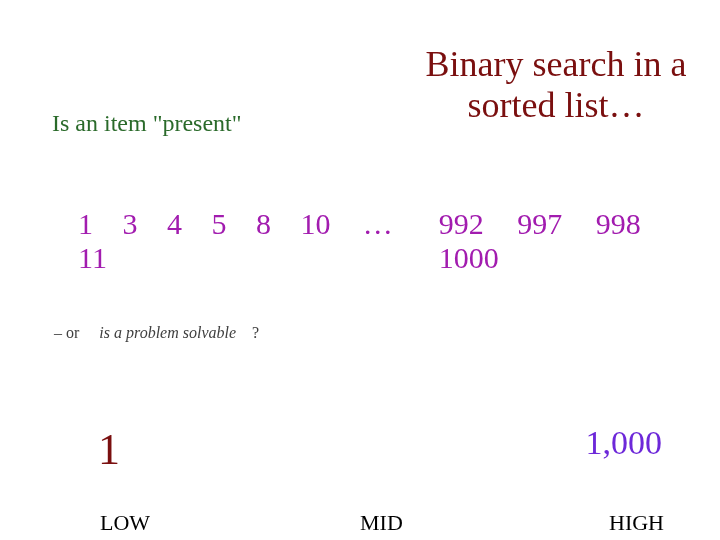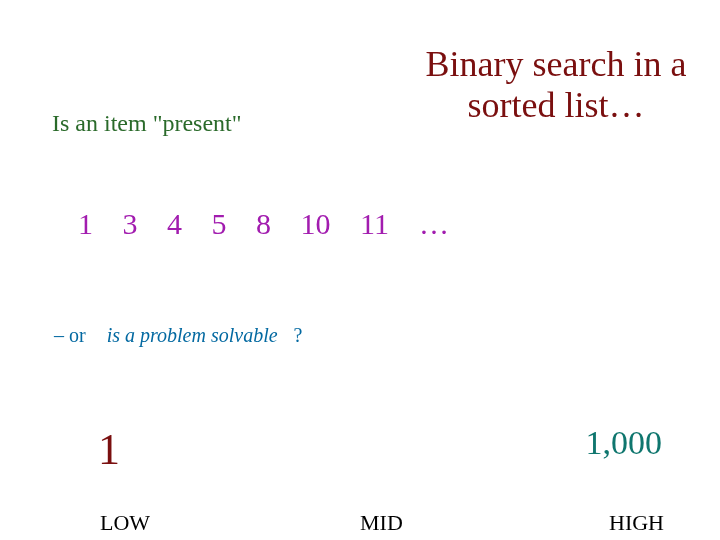--- a/index.html
+++ b/index.html
@@ -39,42 +39,42 @@
     font-size: 30px;
   }
   .numbers .left-seq span { margin-right: 14px; }
   .numbers .ellipsis { margin-right: 28px; }
   .numbers .right-seq { margin-left: auto; }
   .numbers .right-seq span { margin-left: 18px; }
   .subline {
     position: absolute;
     top: 300px;
     left: 22px;
-    font-size: 20px;
-    color: #0369a1;
+    font-size: 16px;
+    color: #404040;
     text-align: right;
   }
   .subline .em { font-style: italic; }
   .range {
     position: absolute;
     left: 0;
     right: 0;
     top: 392px;
   }
   .low-val {
     position: absolute;
     left: 66px;
     font-size: 44px;
     color: #7a0f0f;
   }
   .high-val {
     position: absolute;
     right: 58px;
     font-size: 34px;
-    color: #0f766e;
+    color: #6d28d9;
   }
   .labels {
     position: absolute;
     top: 478px;
     left: 0;
     right: 0;
     font-size: 22px;
     color: #000000;
   }
   .low-label { position: absolute; left: 68px; }
@@ -92,20 +92,26 @@
   <span class="left-seq">
     <span>1</span>
     <span>3</span>
     <span>4</span>
     <span>5</span>
     <span>8</span>
     <span>10</span>
     <span>11</span>
   </span>
   <span class="ellipsis">…</span>
+  <span class="right-seq">
+    <span>992</span>
+    <span>997</span>
+    <span>998</span>
+    <span>1000</span>
+  </span>
 </div>
 
 <div class="subline">
   <span>– or </span><span class="em">is a problem solvable</span><span>?</span>
 </div>
 
 <div class="range">
   <div class="low-val">1</div>
   <div class="high-val">1,000</div>
 </div>

